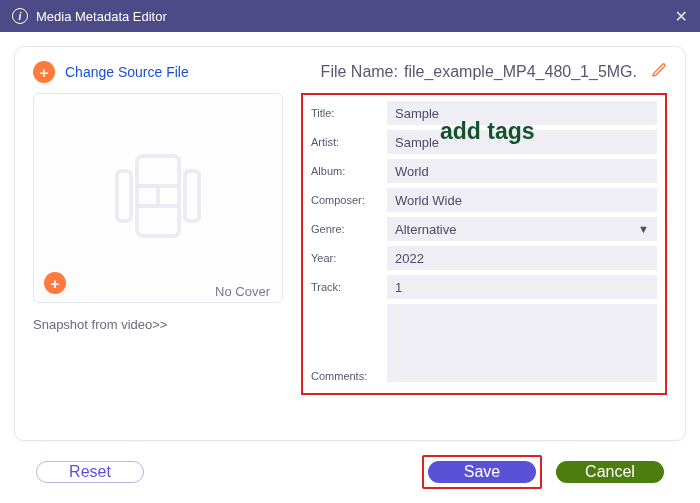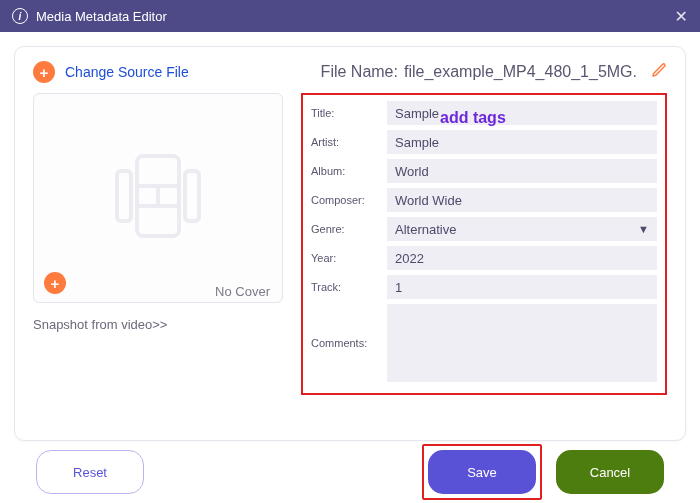--- a/index.html
+++ b/index.html
@@ -11,40 +11,40 @@
   .titlebar .close { font-size: 16px; cursor: pointer; opacity:.85; }
   .content { flex: 1; padding: 14px 14px 0 14px; display: flex; flex-direction: column; position: relative; }
   .card { background: #fff; border: 1px solid #e6e6ef; border-radius: 10px; box-shadow: 0 1px 3px rgba(0,0,0,0.04); padding: 14px 18px 18px 18px; flex: 1; display: flex; flex-direction: column; position: relative; }
   .header-row { display: flex; align-items: center; margin-bottom: 10px; }
   .plus-circle { width: 22px; height: 22px; background: #ff7a3d; border-radius: 50%; display: flex; align-items: center; justify-content: center; color: #fff; font-weight: bold; font-size: 15px; margin-right: 10px; cursor: pointer; }
   .change-src { font-size: 14px; color: #1d4ed8; cursor: pointer; }
   .file-name-wrap { margin-left: auto; display: flex; align-items: center; font-size: 16px; color: #585770; }
   .file-name-wrap .label { margin-right: 6px; }
   .file-name-wrap .value { margin-right: 14px; }
   .pencil-icon { color: #ff7a3d; cursor: pointer; }
-  .annot { position: absolute; top: 62px; left: 425px; color: #6d28d9; font-weight: bold; font-size: 16px; z-index: 5; pointer-events: none; }
+  .annot { position: absolute; top: 71px; left: 425px; color: #14532d; font-weight: bold; font-size: 23px; z-index: 5; pointer-events: none; }
   .body-row { display: flex; flex: 1; }
   .left-col { width: 250px; display: flex; flex-direction: column; }
   .cover-box { width: 250px; height: 210px; border: 1px solid #e4e4ee; border-radius: 6px; background: #fdfdfe; position: relative; display:flex; align-items:center; justify-content:center; }
   .cover-placeholder { opacity: .45; }
   .cover-add { position:absolute; left:10px; bottom:8px; width:22px; height:22px; background:#ff7a3d; border-radius:50%; display:flex; align-items:center; justify-content:center; color:#fff; font-size:15px; font-weight:bold; cursor:pointer; }
   .no-cover { position:absolute; right:12px; bottom:3px; font-size:13px; color:#7a7a8a; }
   .snapshot { font-size: 13px; color: #6a6a7a; margin-top: 14px; cursor: pointer; align-self: flex-start; }
   .right-col { flex: 1; padding-left: 18px; display:flex; flex-direction:column; position: relative;}
   .fields-box { border: 2px solid #e02020; padding: 6px 8px 6px 8px; position:relative; }
   .field-row { display: flex; align-items: center; margin-bottom: 5px; }
   .field-label { width: 76px; font-size: 11px; color: #585770; }
   .field-input { flex: 1; height: 24px; background: #eeeef4; border: none; padding: 0 8px; font-size: 13px; color: #4e4a6a; outline: none; }
   .genre-row .field-input { appearance: none; padding-right: 22px; background: #eeeef4; }
   .genre-row { position: relative; }
   .genre-caret { position:absolute; right:8px; top:6px; font-size:11px; color:#4e4a6a; pointer-events:none; }
-  .comments-row { align-items: center; }
+  .comments-row { align-items: flex-end; }
   .comments-area { flex:1; height: 78px; background:#eeeef4; border:none; padding:6px 8px; font-size:13px; color:#4e4a6a; resize:none; outline:none; }
   .footer { height: 62px; display: flex; align-items: center; padding: 0 22px; }
-  .btn { height: 44px; border-radius: 15px; font-size: 13px; display:flex; align-items:center; justify-content:center; cursor:pointer; border: none; }
+  .btn { height: 22px; border-radius: 15px; font-size: 16px; display:flex; align-items:center; justify-content:center; cursor:pointer; border: none; }
   .reset-btn { width: 108px; background:#fff; color:#5a52d6; border:1.5px solid #b9b4ee; }
   .save-btn { width: 108px; background:#5a52d6; color:#fff; margin-left:auto; }
   .cancel-btn { width: 108px; background:#4d7c0f; color:#fff; margin-left: 14px; }
   .save-ring { border: 2px solid #e02020; padding: 4px; border-radius: 2px; margin-left:auto; display:flex; }
   .save-ring .save-btn { margin-left: 0; }
 </style>
 </head>
 <body>
 
 <div class="window">

